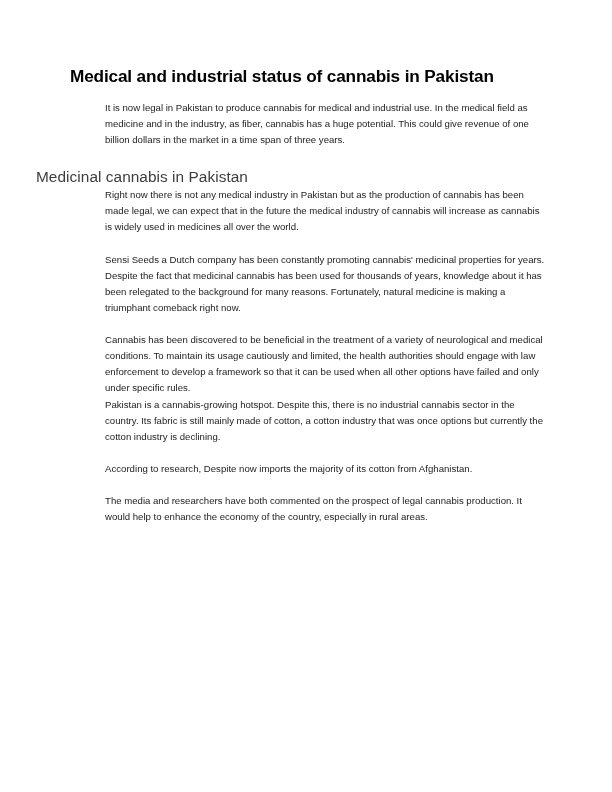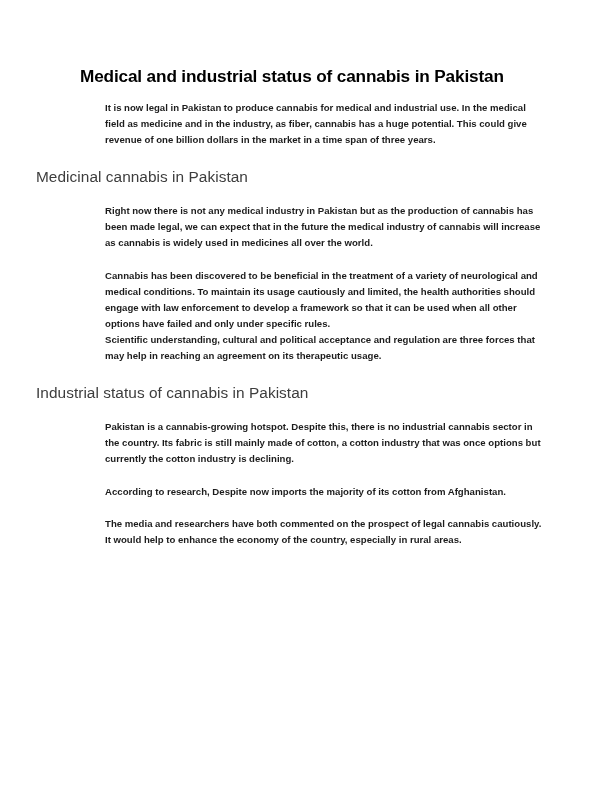--- a/index.html
+++ b/index.html
@@ -21,21 +21,21 @@
     left: 0;
     top: 0;
     width: 612px;
     height: 792px;
     background: #ffffff;
   }
 
   
   .doc-title {
     position: absolute;
-    left: 80px;
+    left: 70px;
     top: 66px;
     width: 490px;
     font-size: 17.2px;
     font-weight: bold;
     color: #000000;
     letter-spacing: -0.15px;
     line-height: 21px;
     margin: 0;
   }
 
@@ -66,26 +66,25 @@
   .para {
     margin: 0;
     padding: 0;
     margin-left: 105px;
     width: 442px;
     font-size: 9.6px;
     line-height: 16.1px;
     color: #1c1c1c;
     letter-spacing: 0.02px;
     word-spacing: -0.1px;
-    font-weight: bold;
   }
 
   .para + .para { margin-top: 16.1px; }
 
-  .gap-after-heading { margin-top: 16px; }
+  .gap-after-heading { }
 
   .para .ln { display: block; }
 </style>
 </head>
 <body>
 
 <div class="page">
 
   <h1 class="doc-title">Medical and industrial status of cannabis in Pakistan</h1>
 
@@ -94,38 +93,38 @@
     <p class="para">It is now legal in Pakistan to produce cannabis for medical and industrial use. In the medical field as medicine and in the industry, as fiber, cannabis has a huge potential. This could give revenue of one billion dollars in the market in a time span of three years.</p>
 
     <div>
       <h2 class="section-heading heading-gap-top">Medicinal cannabis in Pakistan</h2>
 
       <p class="para gap-after-heading">
         <span class="ln">Right now there is not any medical industry in Pakistan but as the production of cannabis has been made legal, we can expect that in the future the medical industry of cannabis will increase as cannabis is widely used in medicines all over the world.</span>
       </p>
 
       <p class="para">
+        <span class="ln">Sensi Seeds a Dutch company has been constantly promoting cannabis' medicinal properties for years.</span>
+        <span class="ln">Despite the fact that medicinal cannabis has been used for thousands of years, knowledge about it has been relegated to the background for many reasons. Fortunately, natural medicine is making a triumphant comeback right now.</span>
       </p>
 
       <p class="para">
         <span class="ln">Cannabis has been discovered to be beneficial in the treatment of a variety of neurological and medical conditions. To maintain its usage cautiously and limited, the health authorities should engage with law enforcement to develop a framework so that it can be used when all other options have failed and only under specific rules.</span>
-        <span class="ln">Scientific understanding, cultural and political acceptance and regulation are three forces that may help in reaching an agreement on its therapeutic usage.</span>
       </p>
     </div>
 
     <div>
-      <h2 class="section-heading heading-gap-top">Industrial status of cannabis in Pakistan</h2>
 
       <p class="para gap-after-heading">
         <span class="ln">Pakistan is a cannabis-growing hotspot. Despite this, there is no industrial cannabis sector in the country. Its fabric is still mainly made of cotton, a cotton industry that was once options but currently the cotton industry is declining.</span>
       </p>
 
       <p class="para">
         <span class="ln">According to research, Despite now imports the majority of its cotton from Afghanistan.</span>
       </p>
 
       <p class="para">
-        <span class="ln">The media and researchers have both commented on the prospect of legal cannabis cautiously. It would help to enhance the economy of the country, especially in rural areas.</span>
+        <span class="ln">The media and researchers have both commented on the prospect of legal cannabis production. It would help to enhance the economy of the country, especially in rural areas.</span>
       </p>
     </div>
 
   </div>
 </div>
 
 </body></html>

